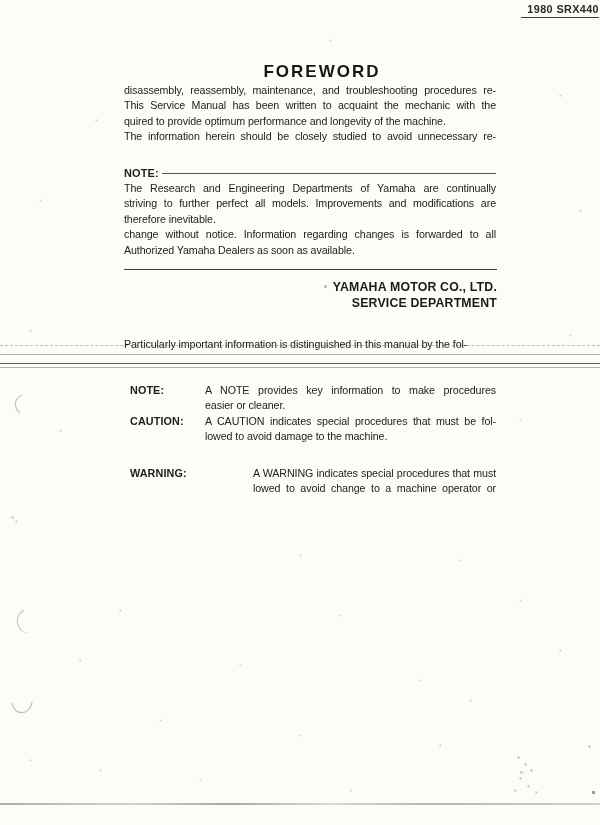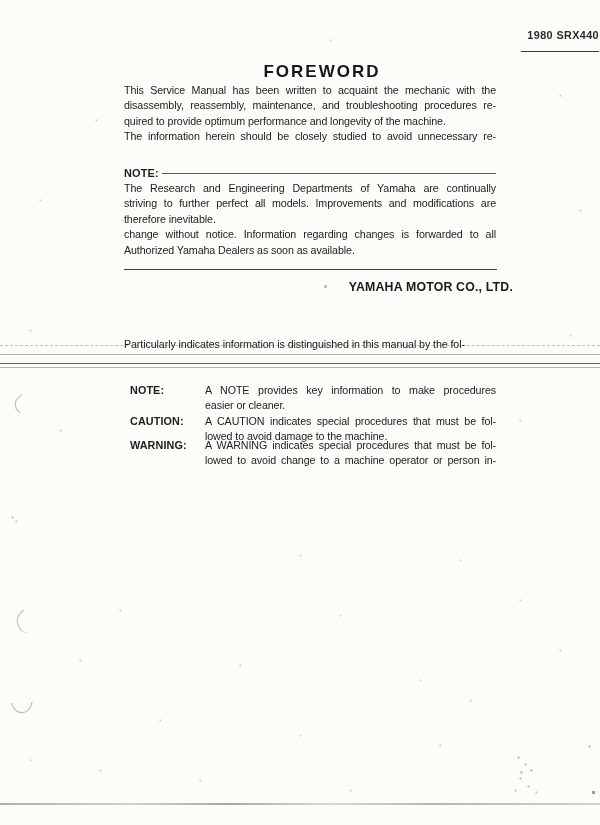--- a/index.html
+++ b/index.html
@@ -9,25 +9,25 @@
     height: 825px;
     background: #fcfcf9;
     overflow: hidden;
     font-family: "Liberation Sans", "DejaVu Sans", sans-serif;
     color: #222220;
   }
 
   
   .model-code {
     position: absolute;
-    left: 521px; top: 29px; width: 78px;
+    left: 521px; top: 3px; width: 78px;
     font-size: 10.8px; font-weight: bold; letter-spacing: .4px;
     text-align: right; color: #2a2a28;
     border-bottom: 1.6px solid #3a3a38;
-    padding-bottom: 10px;
+    padding-bottom: 2px;
   }
   .title {
     position: absolute;
     left: 124px; top: 50px; width: 372px;
     margin: 12px;
     text-align: center;
     font-size: 17px; font-weight: bold; letter-spacing: 2px;
     color: #161614;
   }
 
@@ -59,21 +59,21 @@
   }
 
   .notebody { top: 181px; }
 
   .divider {
     position: absolute; left: 124px; top: 269px; width: 373px;
     border-top: 1.6px solid #3f3f3c;
   }
 
   .signature {
-    position: absolute; left: 140px; top: 279px; width: 373px;
+    position: absolute; left: 124px; top: 279px; width: 373px;
     text-align: right;
     font-size: 12.3px; font-weight: bold; letter-spacing: .2px;
     line-height: 16px; color: #1a1a18;
   }
 
   .intro2 { top: 337px; }
 
   
   .ruled { position: absolute; left: 0; width: 600px; height: 0; }
   .rl-1 { top: 345px;   border-top: 1px dashed rgba(140,140,135,.55); }
@@ -84,21 +84,21 @@
   
   .defrow { position: absolute; left: 130px; width: 366px; display: flex; }
   .defrow .term {
     flex: 0 0 75px;
     font-size: 10.8px; font-weight: bold; letter-spacing: .1px;
     line-height: 15.45px; color: #1c1c1a;
   }
   .defrow .defcol { flex: 1 1 auto; width: 291px; }
   .row-note    { top: 383px; }
   .row-caution { top: 414px; }
-  .row-warning { top: 438px; }
+  .row-warning { top: 466px; gap: 48px; }
 
   
   .art { position: absolute; }
   .bottom-edge {
     position: absolute; left: 0; top: 803px; width: 600px; height: 2px;
     background: linear-gradient(90deg,
       rgba(110,110,105,.55) 0%, rgba(110,110,105,.30) 22%,
       rgba(110,110,105,.60) 38%, rgba(110,110,105,.25) 55%,
       rgba(110,110,105,.50) 72%, rgba(110,110,105,.30) 100%);
   }
@@ -132,22 +132,22 @@
 
 <div class="page">
 
   <div class="model-code">
     <span>1980 SRX440</span>
   </div>
 
   <h1 class="title">FOREWORD</h1>
 
   <div class="col intro">
+    <div class="ln j">disassembly, reassembly, maintenance, and troubleshooting procedures re-</div>
     <div class="ln j">This Service Manual has been written to acquaint the mechanic with the</div>
-    <div class="ln j">disassembly, reassembly, maintenance, and troubleshooting procedures re-</div>
     <div class="ln">quired to provide optimum performance and longevity of the machine.</div>
     <div class="ln j">The information herein should be closely studied to avoid unnecessary re-</div>
   </div>
 
   <div class="note-head">
     <span class="lbl">NOTE:</span>
     <span class="hrule"></span>
   </div>
 
   <div class="col notebody">
@@ -155,27 +155,28 @@
     <div class="ln j">striving to further perfect all models. Improvements and modifications are</div>
     <div class="ln">therefore inevitable.</div>
     <div class="ln j">change without notice. Information regarding changes is forwarded to all</div>
     <div class="ln">Authorized Yamaha Dealers as soon as available.</div>
   </div>
 
   <div class="divider"></div>
 
   <div class="signature">
     <div>YAMAHA MOTOR CO., LTD.</div>
+    <div>SERVICE DEPARTMENT</div>
   </div>
 
   <div class="ruled rl-1"></div>
   <div class="ruled rl-2"></div>
 
   <div class="col intro2">
-    <div class="ln">Particularly indicates information is distinguished in this manual by the fol-</div>
+    <div class="ln">Particularly important information is distinguished in this manual by the fol-</div>
   </div>
 
   <div class="ruled rl-3"></div>
   <div class="ruled rl-4"></div>
 
   <div class="defrow row-note">
     <div class="term">NOTE:</div>
     <div class="defcol">
       <div class="ln j">A NOTE provides key information to make procedures</div>
       <div class="ln">easier or cleaner.</div>

